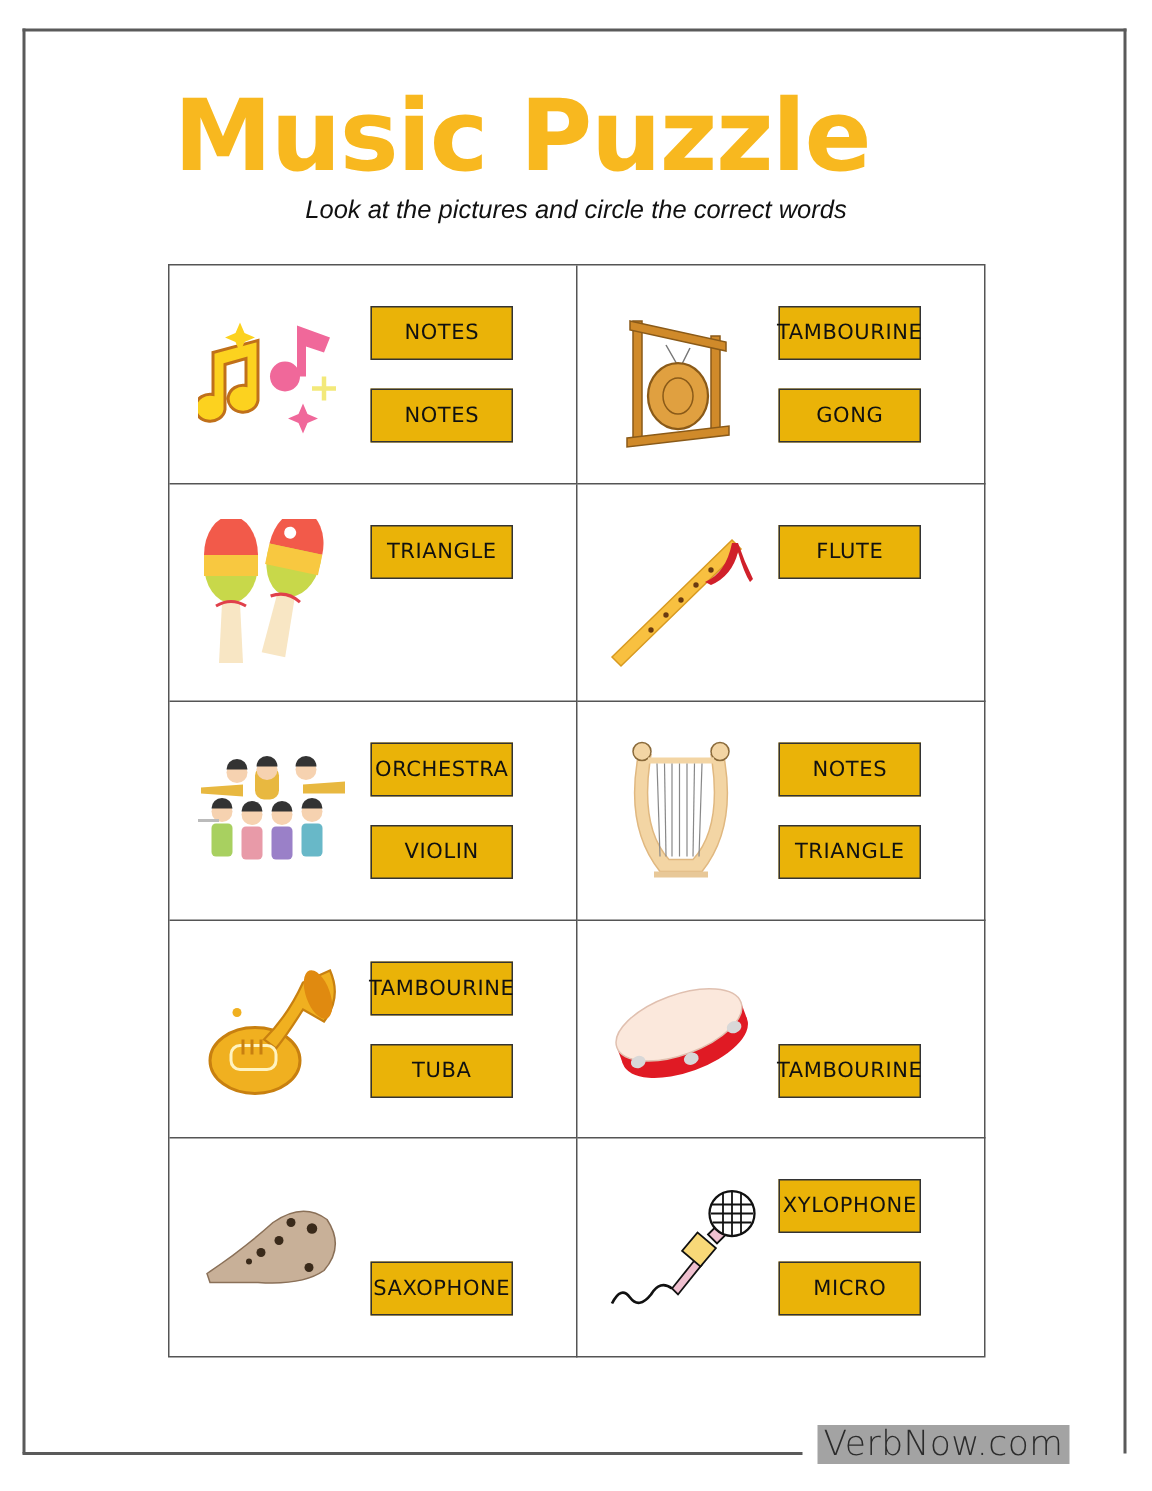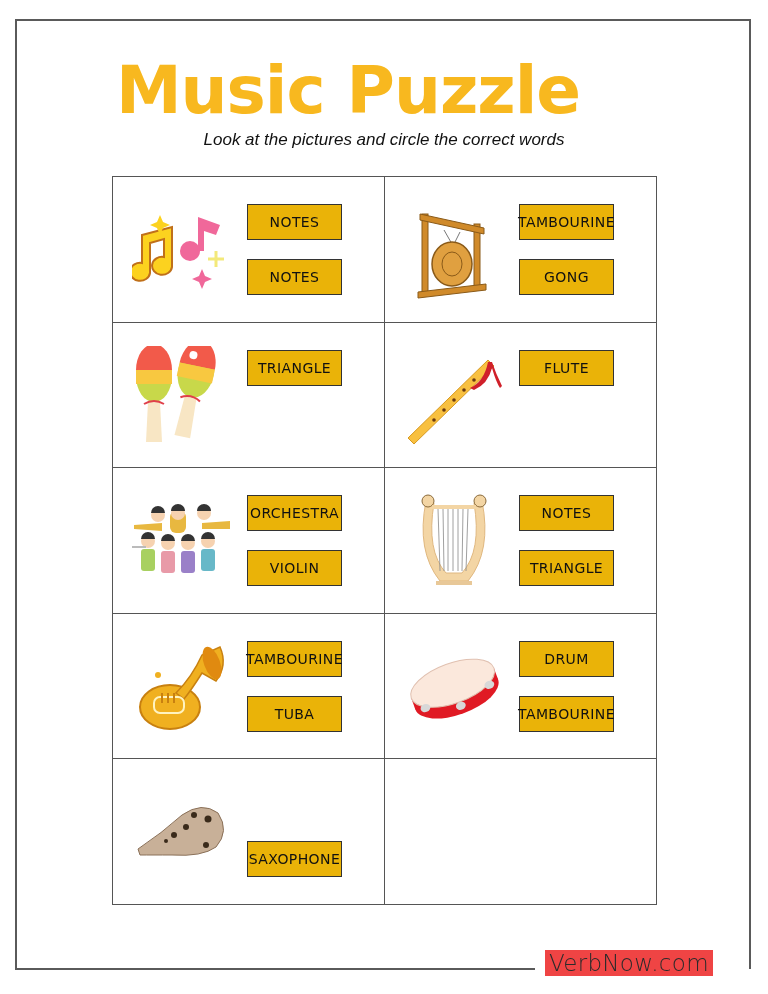--- a/index.html
+++ b/index.html
@@ -8,21 +8,21 @@
       position: absolute; left: 15px; top: 19px; width: 736px; height: 950px;
       border-left: 2px solid #5a5a5a; border-top: 2px solid #5a5a5a; border-right: 2px solid #5a5a5a;
       box-sizing: border-box;
     }
     .frame-bottom-left {
       position: absolute; left: 15px; top: 968px; width: 520px; height: 2px; background: #5a5a5a;
     }
     .footer-brand {
       position: absolute; left: 545px; top: 950px; font-family: "DejaVu Sans", sans-serif;
       font-size: 23px; color: #2b2b2b; letter-spacing: 0.3px; font-weight: 300;
-      background: #ef4444; padding: 0 4px;
+      background: #a3a3a3; padding: 0 4px;
     }
     .title {
       position: absolute; left: 0; top: 52px; width: 696px; text-align: center;
       font-family: "DejaVu Sans", sans-serif; font-weight: bold; font-size: 66px;
       color: #f8b81f; letter-spacing: -1px;
     }
     .subtitle {
       position: absolute; left: 0; top: 130px; width: 768px; text-align: center;
       font-family: Liberation Sans, sans-serif; font-style: italic; font-size: 17px; color: #111;
     }
@@ -206,35 +206,55 @@
         <g transform="rotate(-20 50 40)">
           <ellipse cx="50" cy="48" rx="44" ry="20" fill="#e01a24"></ellipse>
           <rect x="6" y="36" width="88" height="12" fill="#e01a24"></rect>
           <ellipse cx="50" cy="36" rx="44" ry="20" fill="#fbe8dc" stroke="#e0c0b0" stroke-width="1"></ellipse>
           <ellipse cx="16" cy="50" rx="5" ry="4" fill="#d8d8d8"></ellipse>
           <ellipse cx="50" cy="60" rx="5" ry="4" fill="#d8d8d8"></ellipse>
           <ellipse cx="84" cy="50" rx="5" ry="4" fill="#d8d8d8"></ellipse>
         </g>
       </svg>
     </div>
-    <div class="choice top">DRUM</div>
     <div class="choice bottom">TAMBOURINE</div>
   </div>
 
   <div class="cell col-1 last-row">
     <div class="illustration">
       <svg width="100" height="70" viewBox="0 0 100 70">
         <path d="M6 52 Q30 36 50 18 Q70 4 86 16 Q98 34 84 50 Q70 60 40 58 Q20 58 8 58 Z" fill="#c8b098" stroke="#8a7058" stroke-width="1"></path>
         <circle cx="62" cy="18" r="3" fill="#3a2a1a"></circle>
         <circle cx="76" cy="22" r="3.5" fill="#3a2a1a"></circle>
         <circle cx="54" cy="30" r="3" fill="#3a2a1a"></circle>
         <circle cx="42" cy="38" r="3" fill="#3a2a1a"></circle>
         <circle cx="34" cy="44" r="2" fill="#3a2a1a"></circle>
         <circle cx="74" cy="48" r="3" fill="#3a2a1a"></circle>
       </svg>
     </div>
     <div class="choice bottom">SAXOPHONE</div>
   </div>
 
+  <div class="cell col-2 last-row">
+    <div class="illustration">
+      <svg width="100" height="90" viewBox="0 0 100 90">
+        <path d="M4 82 Q10 70 16 78 Q22 86 30 76 Q36 66 44 72" stroke="#111" stroke-width="1.8" fill="none"></path>
+        <path d="M44 72 L60 52 L64 56 L48 76 Z" fill="#f0c0d0" stroke="#111" stroke-width="1.2"></path>
+        <rect x="54" y="38" width="16" height="16" transform="rotate(40 62 46)" fill="#f8d878" stroke="#111" stroke-width="1.2"></rect>
+        <path d="M68 36 L74 30 L80 36 L74 42 Z" fill="#f0c0d0" stroke="#111" stroke-width="1.2"></path>
+        <circle cx="84" cy="22" r="15" fill="#fff" stroke="#111" stroke-width="1.5"></circle>
+        <g stroke="#111" stroke-width="1.2">
+          <line x1="70" y1="16" x2="98" y2="16"></line>
+            <line x1="70" y1="22" x2="98" y2="22"></line>
+            <line x1="71" y1="28" x2="97" y2="28"></line>
+          <line x1="78" y1="8" x2="78" y2="36"></line>
+            <line x1="84" y1="7" x2="84" y2="37"></line>
+            <line x1="90" y1="8" x2="90" y2="36"></line>
+        </g>
+      </svg>
+    </div>
+    <div class="choice top">XYLOPHONE</div>
+    <div class="choice bottom">MICRO</div>
+  </div>
 
 </div>
 
 <div class="footer-brand">VerbNow.com</div>
 
 </body></html>

